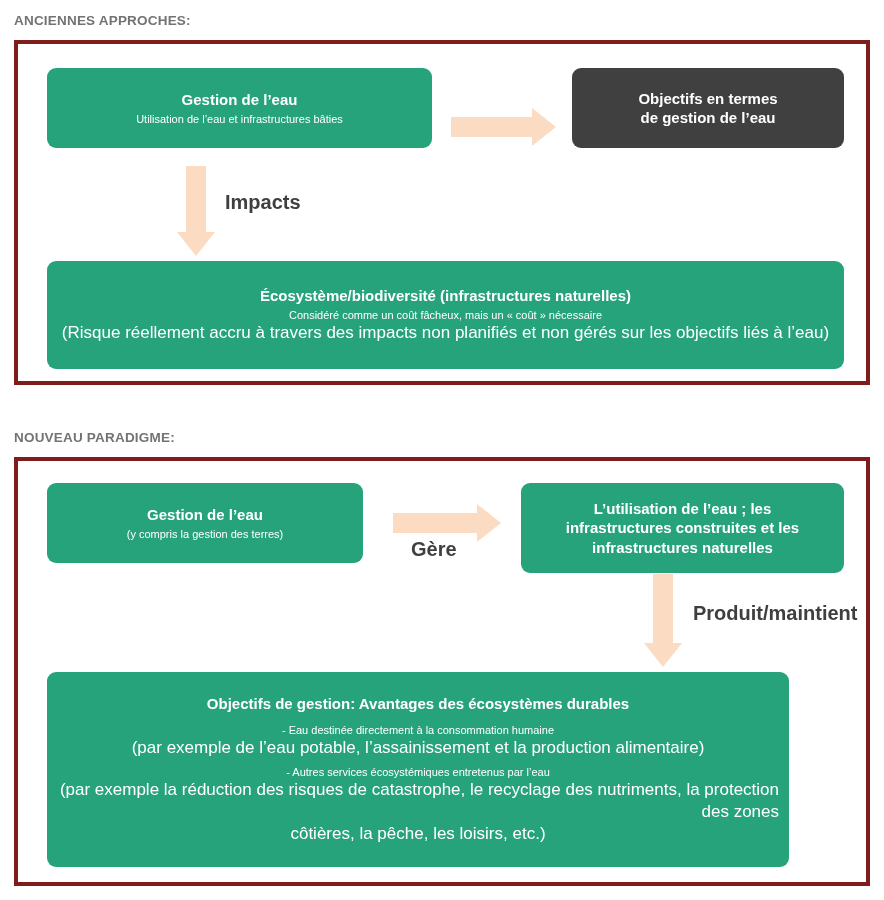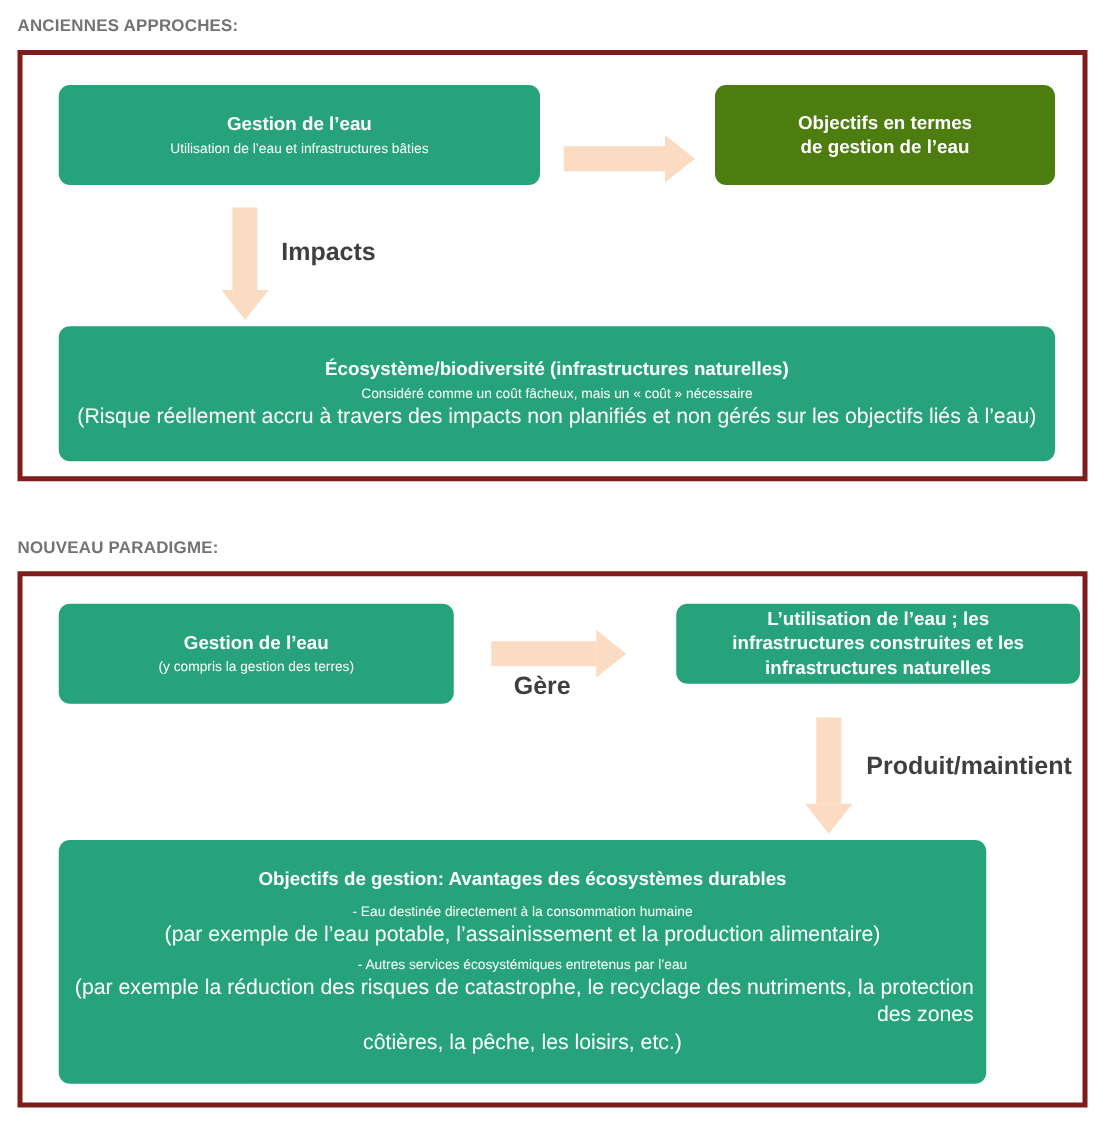--- a/index.html
+++ b/index.html
@@ -36,21 +36,21 @@
     border-radius: 9px;
     color: #ffffff;
     display: flex;
     flex-direction: column;
     align-items: center;
     justify-content: center;
     text-align: center;
     padding: 6px 10px;
   }
   .box.green { background: #26a37b; }
-  .box.orange { background: #4d7c0f; }
+  .box.orange { background: #404040; }
 
   .line {
     display: block;
     line-height: 1.28;
   }
   .line.head {
     font-weight: bold;
     font-size: 15px;
     margin-bottom: 2px;
   }
@@ -174,21 +174,21 @@
     <span class="line head">Gestion de l’eau</span>
     <span class="line sub">(y compris la gestion des terres)</span>
   </div>
 
   <div class="arrow-right" style="left:375px; top:43px; width:108px; height:38px;">
     <div class="shaft"></div>
     <div class="head"></div>
   </div>
   <div class="arrow-label" style="left:393px; top:77px;">Gère</div>
 
-  <div class="box green" style="left:523px; top:22px; width:323px; height:64px;">
+  <div class="box green" style="left:503px; top:22px; width:323px; height:90px;">
     <span class="line head-only">L’utilisation de l’eau ; les</span>
     <span class="line head-only">infrastructures construites et les</span>
     <span class="line head-only">infrastructures naturelles</span>
   </div>
 
   <div class="arrow-down" style="left:626px; top:113px; width:38px; height:93px;">
     <div class="shaft"></div>
     <div class="head"></div>
   </div>
   <div class="arrow-label" style="left:675px; top:141px;">Produit/maintient</div>

